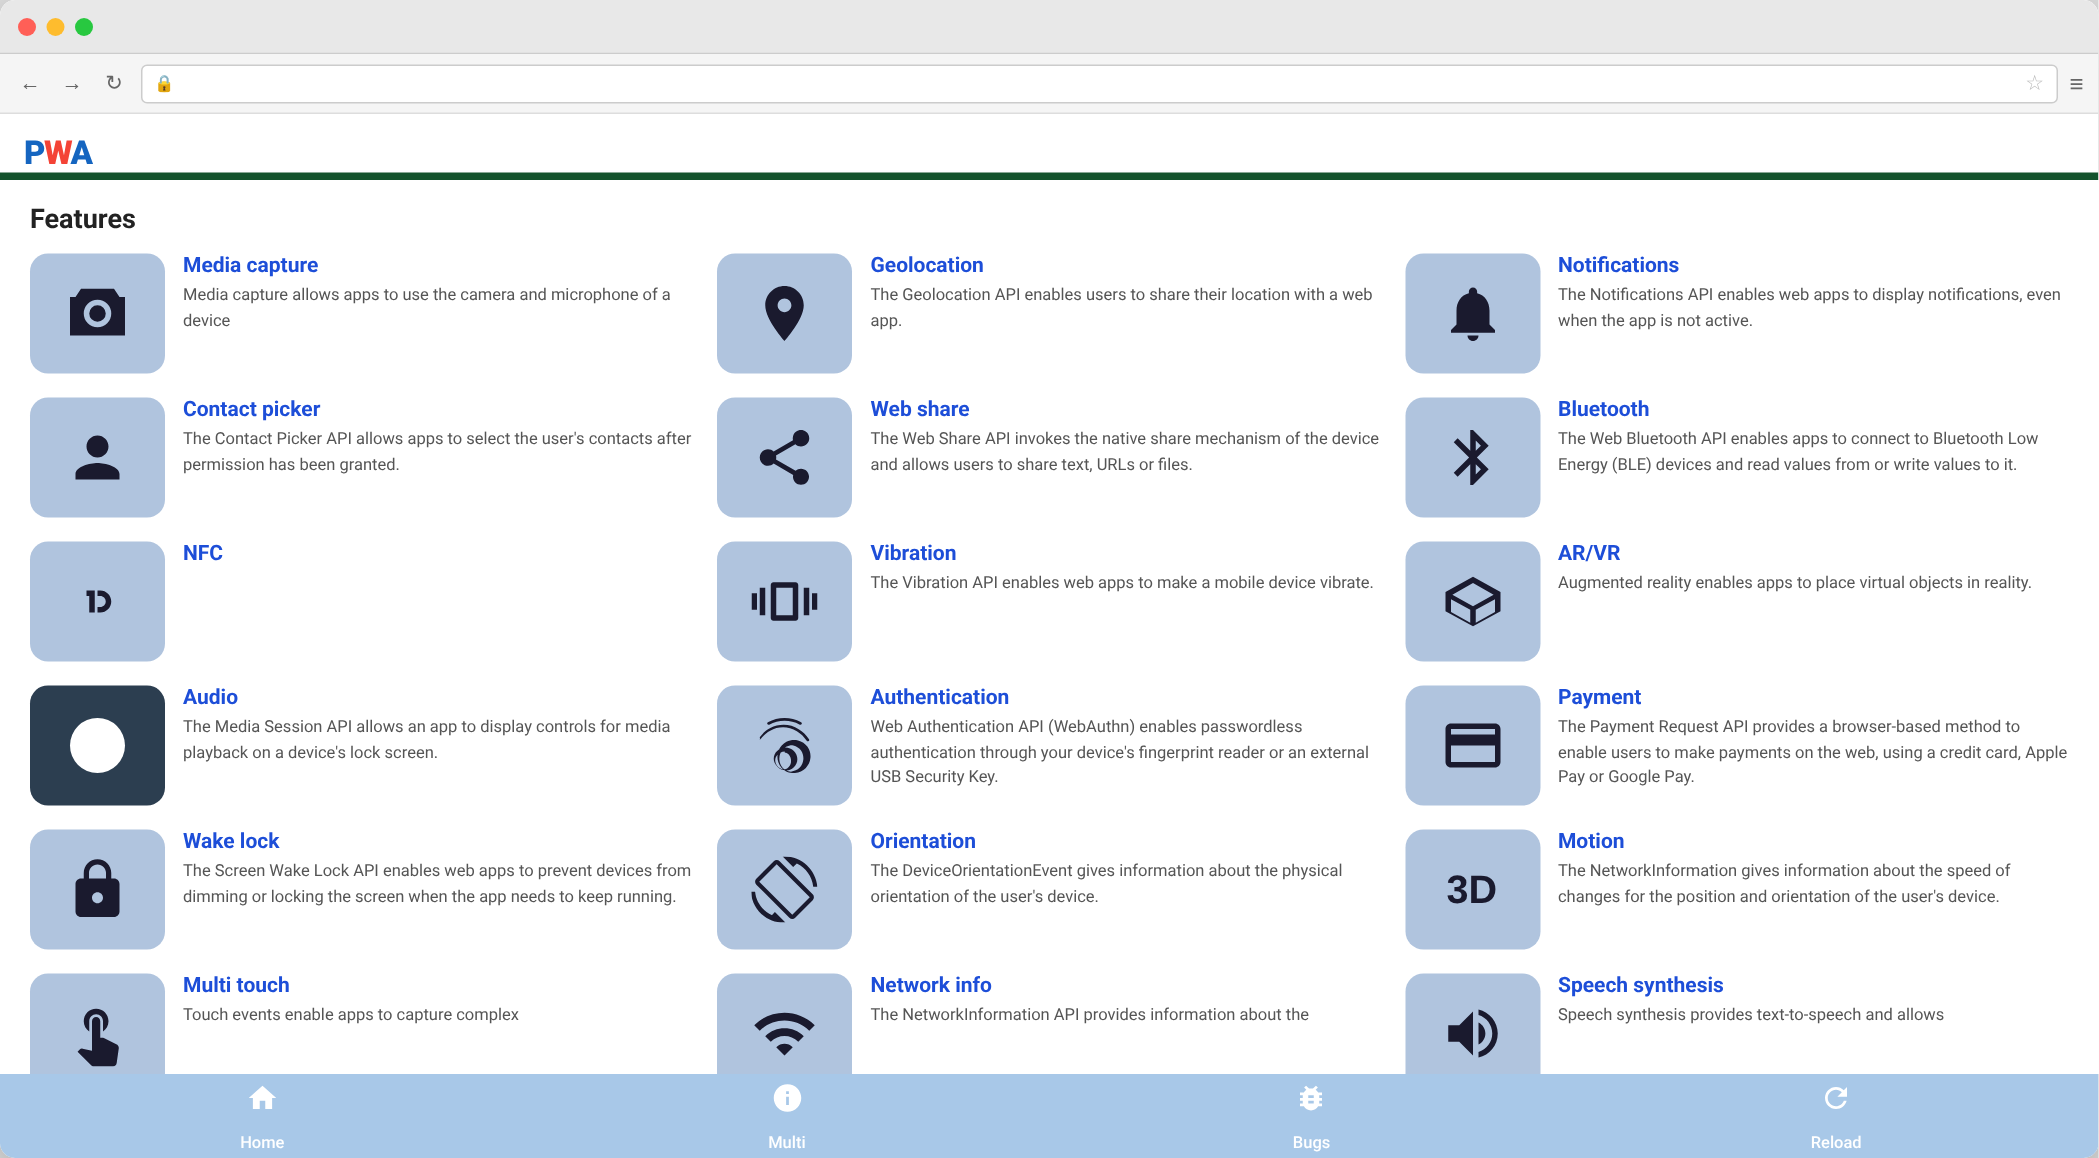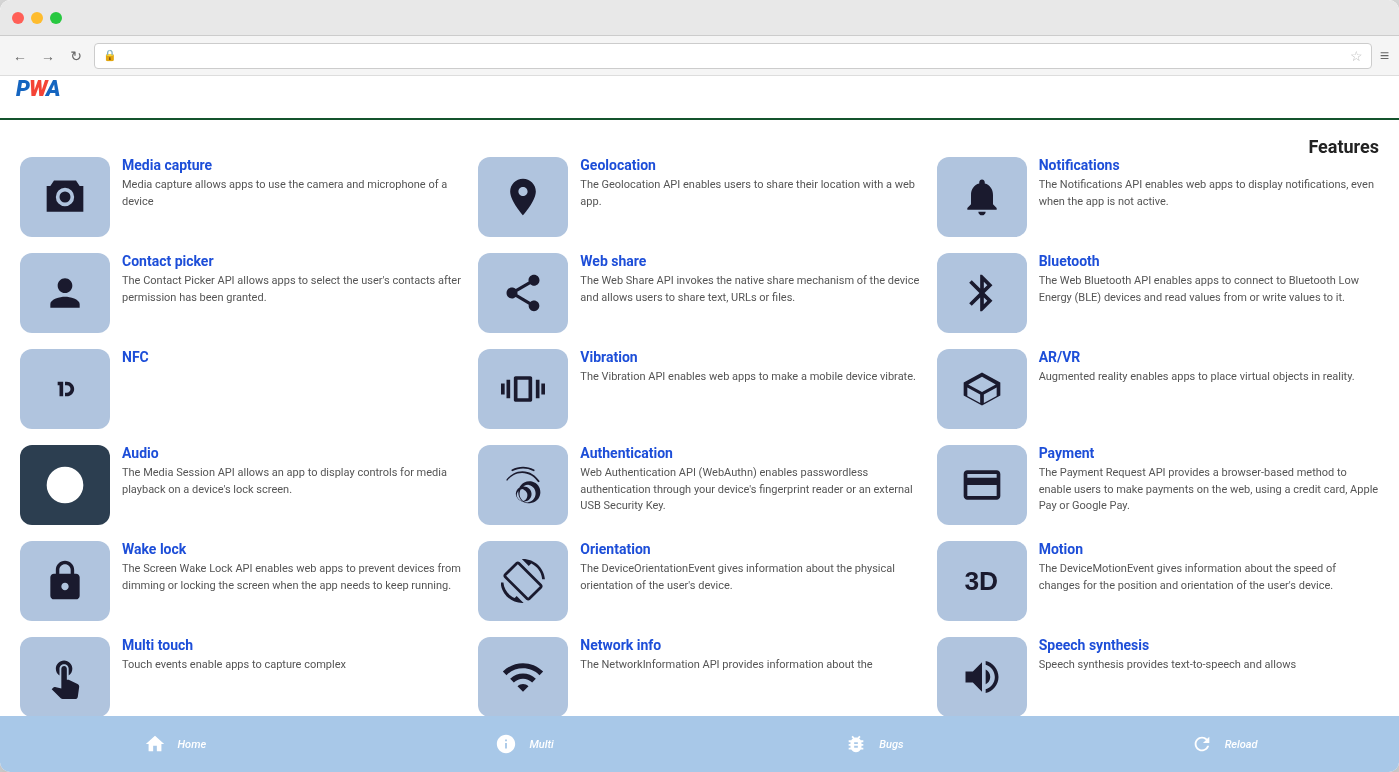--- a/index.html
+++ b/index.html
@@ -75,46 +75,44 @@
       gap: 6px;
       font-size: 12px;
       color: #333;
     }
     .lock-icon { color: #4caf50; font-size: 11px; }
     .star-icon { color: #bbb; font-size: 14px; margin-left: auto; }
     .menu-icon { color: #666; font-size: 16px; cursor: pointer; }
     .header-bar {
       height: 44px;
       background: #fff;
-      border-bottom: 2px solid #14532d;
-      display: flex;
-      align-items: flex-start;
+      border-bottom: 5px solid #14532d;
+      display: flex;
+      align-items: flex-end;
       padding: 0 16px;
       flex-shrink: 0;
-      font-style: italic;
     }
     .pwa-logo {
       font-size: 22px;
       font-weight: 900;
       color: #1565c0;
       letter-spacing: -1px;
     }
     .pwa-logo span { color: #f44336; }
     .content-area {
       flex: 1;
       overflow-y: auto;
       background: #fff;
       padding: 16px 20px;
     }
     .features-title {
       font-size: 18px;
       font-weight: 700;
       color: #222;
-      margin-bottom: 0;
-      text-align: right;
+      margin-bottom: 12px;
     }
     .features-grid {
       display: grid;
       grid-template-columns: repeat(3, 1fr);
       gap: 16px;
     }
     .feature-card {
       display: flex;
       align-items: flex-start;
       gap: 12px;
@@ -157,26 +155,25 @@
     .bottom-nav {
       height: 56px;
       background: #a8c8e8;
       display: flex;
       align-items: center;
       flex-shrink: 0;
     }
     .bottom-nav-item {
       flex: 1;
       display: flex;
-      flex-direction: row;
+      flex-direction: column;
       align-items: center;
       justify-content: center;
       gap: 12px;
       cursor: pointer;
-      font-style: italic;
     }
     .bottom-nav-item svg {
       width: 22px;
       height: 22px;
       fill: #fff;
     }
     .bottom-nav-label {
       font-size: 11px;
       color: #fff;
       font-weight: 500;
@@ -372,21 +369,21 @@
     </div>
   </div>
         <div class="feature-card">
     <div class="feature-icon " style="background:#b0c4de;justify-content:center;">
       <svg viewBox="0 0 100 100">
               <text x="10" y="70" font-size="60" font-family="sans-serif" font-weight="bold">3D</text>
             </svg>
     </div>
     <div class="feature-info">
       <div class="feature-name">Motion</div>
-      <div class="feature-desc">The DeviceMotionEvent gives information about the speed of changes for the position and orientation of the user's device.</div>
+      <div class="feature-desc">The NetworkInformation gives information about the speed of changes for the position and orientation of the user's device.</div>
     </div>
   </div>
         <div class="feature-card">
     <div class="feature-icon " style="background:#b0c4de;">
       <svg viewBox="0 0 24 24">
               <path d="M9 11.24V7.5C9 6.12 10.12 5 11.5 5S14 6.12 14 7.5v3.74c1.21-.81 2-2.18 2-3.74C16 5.01 13.99 3 11.5 3 9.01 3 7 5.01 7 7.5c0 1.56.79 2.93 2 3.74zm9.84 4.63l-4.54-2.26c-.17-.07-.35-.11-.54-.11H13v-6c0-.83-.67-1.5-1.5-1.5S10 6.67 10 7.5v10.74l-3.43-.72c-.08-.01-.15-.03-.24-.03-.31 0-.59.13-.79.33l-.79.8 4.94 4.94c.27.27.65.44 1.06.44h6.79c.75 0 1.33-.55 1.44-1.28l.75-5.27c.01-.07.02-.14.02-.2 0-.62-.38-1.16-.91-1.38z"></path>
             </svg>
     </div>
     <div class="feature-info">
       <div class="feature-name">Multi touch</div>

